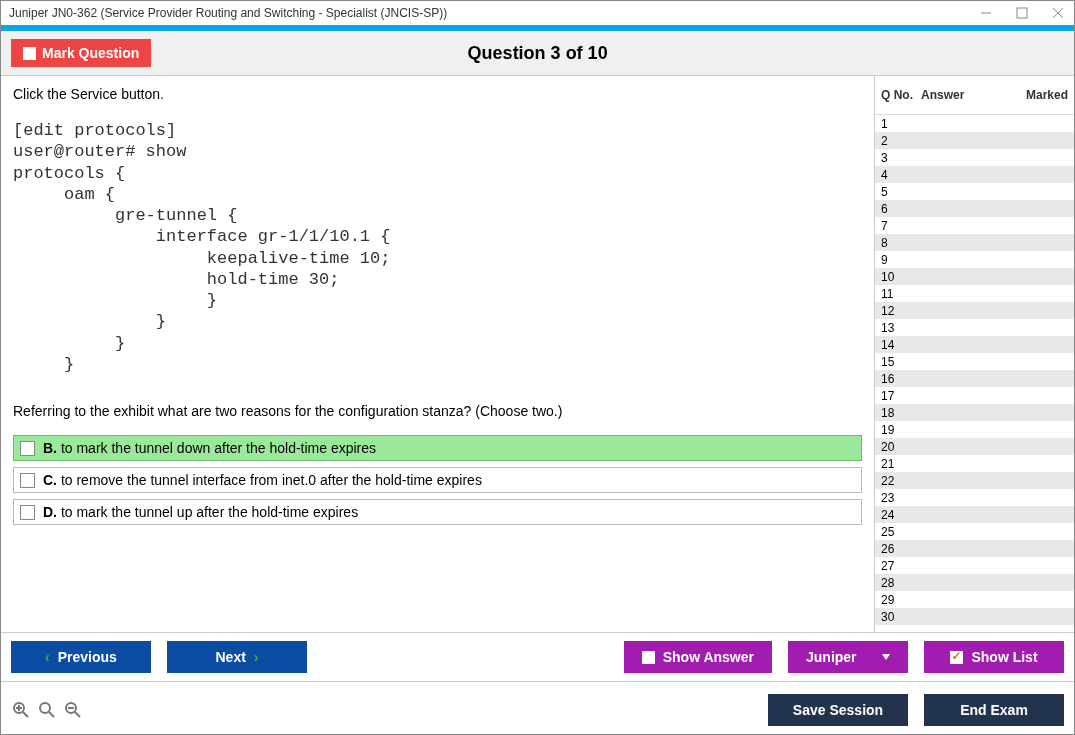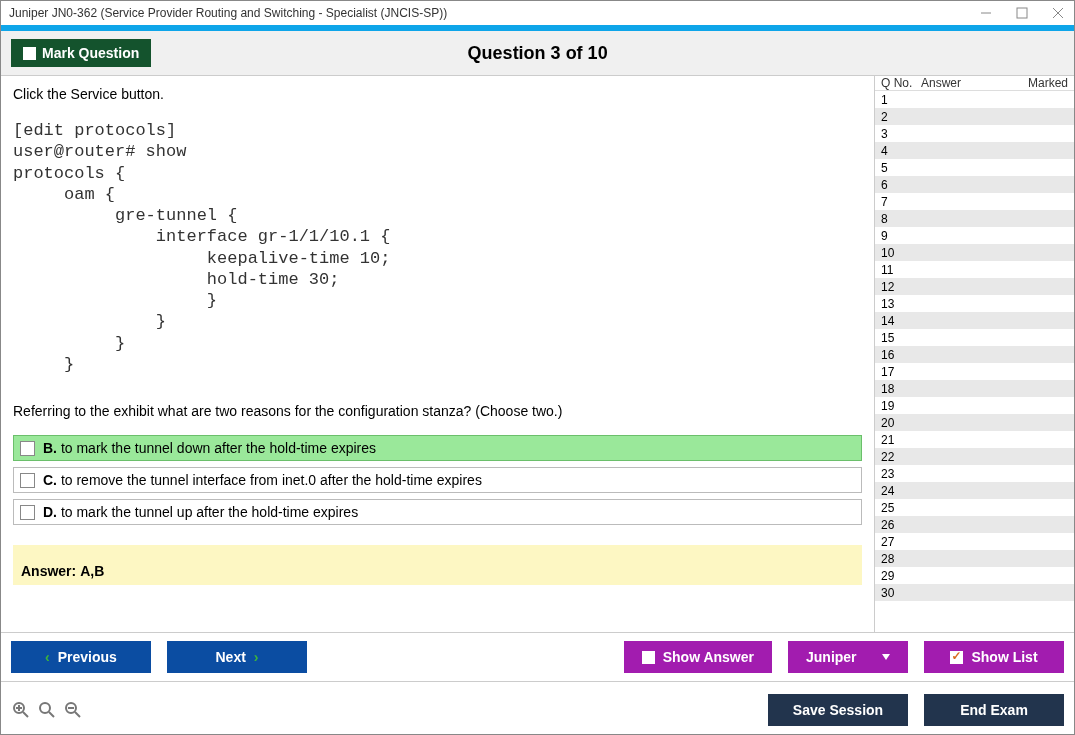--- a/index.html
+++ b/index.html
@@ -33,21 +33,21 @@
   .win-btn { width: 16px; height: 16px; display: inline-flex; justify-content: center; align-items: center; cursor: default; }
   .win-btn svg { display: block; }
   .top-bar {
     background: #f0f0f0;
     padding: 8px 10px;
     display: flex;
     align-items: center;
     border-bottom: 1px solid #ccc;
   }
   .mark-btn {
-    background: #14532d;
+    background: #ef4444;
     color: #fff;
     border: none;
     padding: 6px 12px;
     font-size: 14px;
     font-weight: bold;
     display: inline-flex;
     align-items: center;
     gap: 6px;
     cursor: pointer;
   }
@@ -110,23 +110,24 @@
   .answer-box .lbl { font-weight: bold; }
   .side-col {
     width: 200px;
     border-left: 1px solid #ccc;
     display: flex;
     flex-direction: column;
     font-size: 12px;
   }
   .side-head {
     display: flex;
-    padding: 0 6px;
+    padding: 12px 6px;
     font-size: 12px;
     color: #333;
+    font-weight: bold;
   }
   .side-head .c1 { width: 40px; }
   .side-head .c2 { flex: 1; }
   .side-head .c3 { width: 50px; text-align: right; }
   .side-list {
     flex: 1;
     overflow-y: scroll;
     border-top: 1px solid #ddd;
   }
   .side-row {
@@ -247,24 +248,20 @@
             <div class="option">
               <span class="ckbx"></span>
               <span><span class="letter">C. </span>to remove the tunnel interface from inet.0 after the hold-time expires</span>
             </div>
             <div class="option">
               <span class="ckbx"></span>
               <span><span class="letter">D. </span>to mark the tunnel up after the hold-time expires</span>
             </div>
           </div>
 
-        <div class="answer-box">
-          <span class="lbl">Answer:</span>
-          <span class="lbl">A,B</span>
-        </div>
 
       </div>
     </div>
 
     <div class="side-col">
       <div class="side-head">
         <span class="c1">Q No.</span>
         <span class="c2">Answer</span>
         <span class="c3">Marked</span>
       </div>

